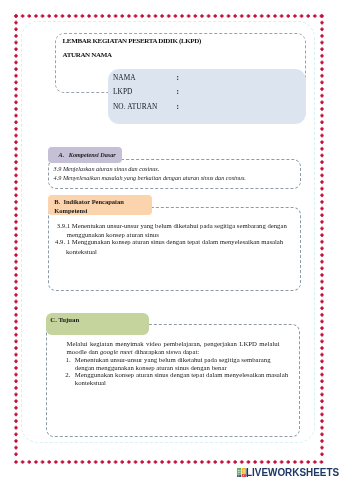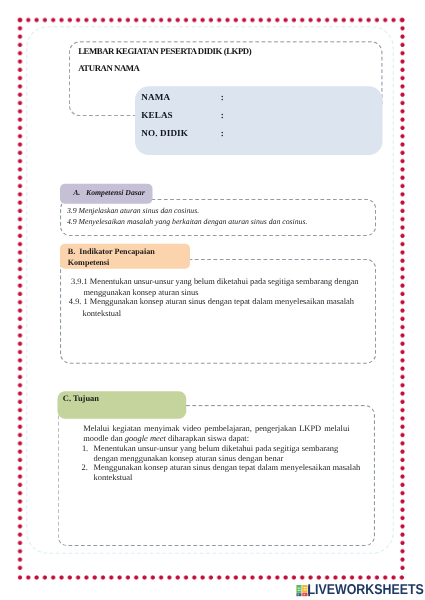--- a/index.html
+++ b/index.html
@@ -25,21 +25,21 @@
 
   
   .hdrbox{position:absolute;left:55px;top:33px;width:251px;height:60px;
     border:1px dashed #9aa2ab;border-radius:9px;box-sizing:border-box;}
   .hdrtitle{position:absolute;left:62.5px;top:37.5px;font-weight:bold;font-size:7px;letter-spacing:-0.35px;
     color:#141414;font-family:"Liberation Serif",serif;white-space:nowrap;line-height:1;}
   .hdrsub{position:absolute;left:62.5px;top:52px;font-weight:bold;font-size:7px;letter-spacing:-0.35px;color:#141414;white-space:nowrap;line-height:1;}
 
   .bluebox{position:absolute;left:107.5px;top:68.5px;width:198px;height:55px;
     background:#dce5ef;border-radius:11px;}
-  .bluerow{position:absolute;font-weight:bold;font-size:7.3px;color:#111722;letter-spacing:0.1px;white-space:nowrap;line-height:1;}
+  .bluerow{position:absolute;font-weight:normal;font-size:7.3px;color:#111722;letter-spacing:0.1px;white-space:nowrap;line-height:1;}
   .bluecolon{position:absolute;font-weight:bold;font-size:7.3px;color:#111722;line-height:1;}
 
   
   .secbox{position:absolute;box-sizing:border-box;border:1px dashed #8f9aa5;border-radius:8px;}
   .tag{position:absolute;box-sizing:border-box;border-radius:4px;}
   .tagtext{position:absolute;font-size:5.4px;font-weight:bold;color:#191919;white-space:pre;}
   .bodytext{position:absolute;font-size:5.3px;color:#1b1b1b;line-height:1.5;}
 
   .italic{font-style:italic;}
 
@@ -91,23 +91,23 @@
 
   <div class="tealframe"></div>
 
   <div class="hdrbox"></div>
   <div class="hdrtitle">LEMBAR KEGIATAN PESERTA DIDIK (LKPD)</div>
   <div class="hdrsub">ATURAN NAMA</div>
 
   <div class="bluebox"></div>
   <div class="bluerow" style="left:113px;top:73.5px">NAMA</div>
   <div class="bluecolon" style="left:176.5px;top:73.5px">:</div>
-  <div class="bluerow" style="left:113px;top:88.3px">KELAS</div>
+  <div class="bluerow" style="left:113px;top:88.3px">LKPD</div>
   <div class="bluecolon" style="left:176.5px;top:88.3px">:</div>
-  <div class="bluerow" style="left:113px;top:103.2px">NO. DIDIK</div>
+  <div class="bluerow" style="left:113px;top:103.2px">NO. ATURAN</div>
   <div class="bluecolon" style="left:176.5px;top:103.2px">:</div>
 
   <div class="secbox" id="boxA"></div>
   <div class="tag" id="tagA"></div>
   <div class="tagtext" id="tagAtxt">A.   Kompetensi Dasar</div>
   <div class="bodytext italic" id="aLine1">3.9 Menjelaskan aturan sinus dan cosinus.</div>
   <div class="bodytext italic" id="aLine2">4.9 Menyelesaikan masalah yang berkaitan dengan aturan sinus dan cosinus.</div>
 
   <div class="secbox" id="boxB"></div>
   <div class="tag" id="tagB"></div>

